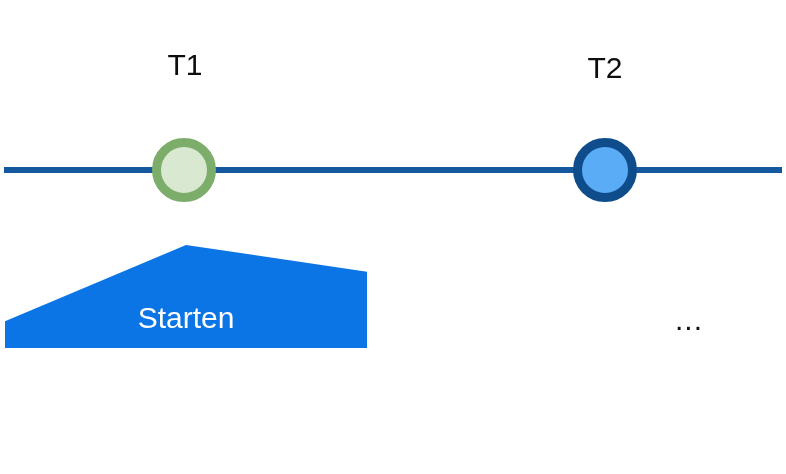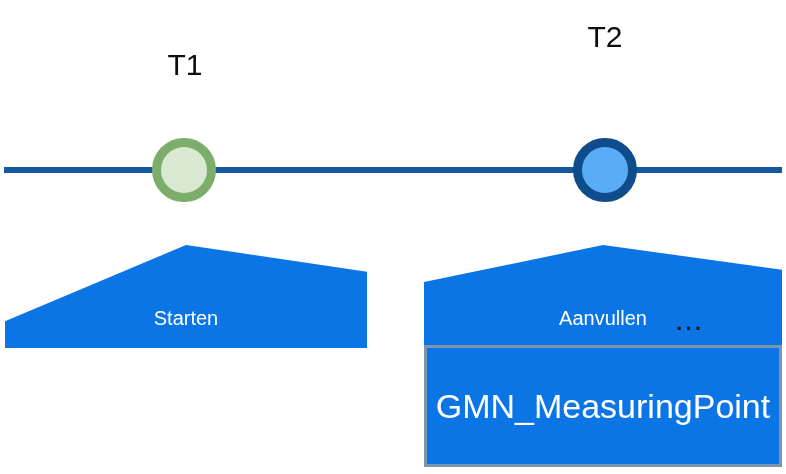--- a/index.html
+++ b/index.html
@@ -53,21 +53,21 @@
   .time-label {
     position: absolute;
     top: 18px;
     width: 120px;
     text-align: center;
     font-size: 30px;
     line-height: 38px;
     color: #0d0d0d;
   }
   .time-label-t1 { left: 125px; margin-top: 28px; }
-  .time-label-t2 { left: 545px; }
+  .time-label-t2 { left: 545px; margin-top: 31px; }
 
   
   .group {
     position: absolute;
   }
   .group-left  { left: 5px;   top: 245px; width: 362px; height: 224px; }
   .group-right { left: 424px; top: 245px; width: 358px; height: 224px; }
 
   
   .pentagon {
@@ -83,21 +83,21 @@
   }
   .pentagon-right {
     clip-path: polygon(0% 36%, 50% 0%, 100% 24%, 100% 100%, 0% 100%);
   }
   .pentagon-label {
     position: absolute;
     left: 0;
     top: 55px;
     width: 100%;
     text-align: center;
-    font-size: 20px;
+    font-size: 30px;
     line-height: 36px;
     color: #ffffff;
     white-space: nowrap;
   }
   .ellipsis-mark {
     position: absolute;
     left: 675px;
     top: 305px;
     font-size: 30px;
     line-height: 30px;
@@ -142,24 +142,16 @@
 
   <div class="marker marker-t1"></div>
   <div class="marker marker-t2"></div>
 
   <div class="group group-left">
     <div class="pentagon pentagon-left">
       <div class="pentagon-label">Starten</div>
     </div>
   </div>
 
-  <div class="group group-right">
-    <div class="pentagon pentagon-right">
-      <div class="pentagon-label">Aanvullen</div>
-    </div>
-    <div class="entity-box">
-      <div class="entity-label">GMN_MeasuringPoint</div>
-    </div>
-  </div>
 
   <div class="ellipsis-mark">...</div>
 
 </div>
 
 </body></html>

